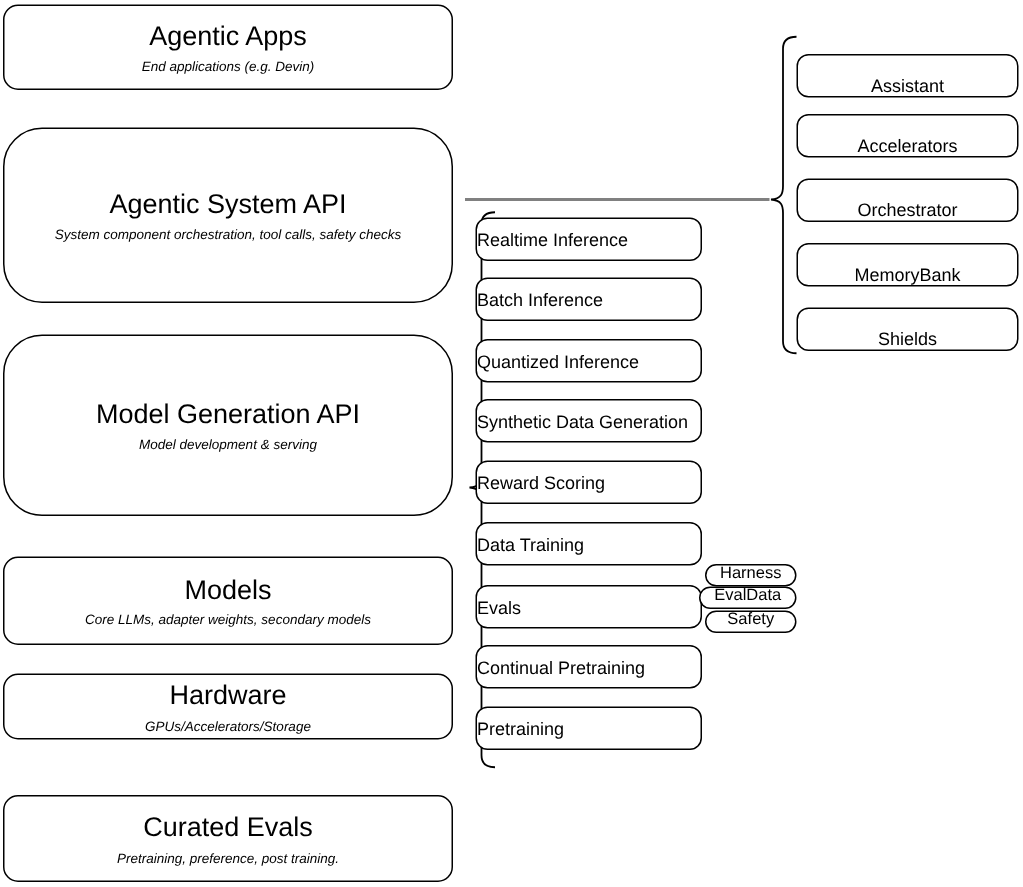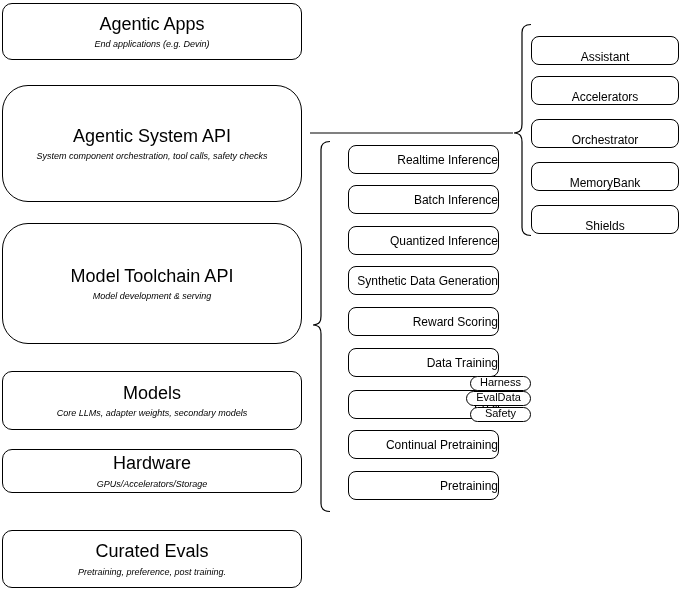--- a/index.html
+++ b/index.html
@@ -38,30 +38,30 @@
   .lbox .s {
     font-size: 9px;
     line-height: 1.2;
     margin-top: 4px;
     white-space: nowrap;
     font-style: italic;
   }
   
   .mbox {
     position: absolute;
-    left: 348px;
+    left: 317px;
     width: 151px;
     height: 29px;
     box-sizing: border-box;
     border: 1px solid #000000;
     border-radius: 8px;
     background: #ffffff;
     display: flex;
     align-items: center;
-    justify-content: flex-end;
+    justify-content: flex-start;
     font-size: 12px;
     white-space: nowrap;
     z-index: 1;
   }
   
   .rbox {
     position: absolute;
     left: 531px;
     width: 148px;
     height: 29px;
@@ -114,21 +114,21 @@
     <div class="t">Agentic Apps</div>
     <div class="s">End applications (e.g. Devin)</div>
   </div>
 
   <div class="lbox" style="top:85px;height:117px;border-radius:26px">
     <div class="t">Agentic System API</div>
     <div class="s">System component orchestration, tool calls, safety checks</div>
   </div>
 
   <div class="lbox" style="top:223px;height:121px;border-radius:26px">
-    <div class="t">Model Toolchain API</div>
+    <div class="t">Model Generation API</div>
     <div class="s">Model development &amp; serving</div>
   </div>
 
   <div class="lbox" style="top:371px;height:59px;border-radius:10px">
     <div class="t">Models</div>
     <div class="s">Core LLMs, adapter weights, secondary models</div>
   </div>
 
   <div class="lbox" style="top:449px;height:44px;border-radius:10px">
     <div class="t">Hardware</div>
@@ -152,21 +152,21 @@
   <div class="mbox" style="top:266px">
     <span>Synthetic Data Generation</span>
   </div>
   <div class="mbox" style="top:307px">
     <span>Reward Scoring</span>
   </div>
   <div class="mbox" style="top:348px">
     <span>Data Training</span>
   </div>
   <div class="mbox" style="top:390px">
-    <span>Post</span>
+    <span>Evals</span>
   </div>
   <div class="mbox" style="top:430px">
     <span>Continual Pretraining</span>
   </div>
   <div class="mbox" style="top:471px">
     <span>Pretraining</span>
   </div>
 
   <div class="pill" style="left:470px;top:376px;width:61px;height:15px">
     <span>Harness</span>

